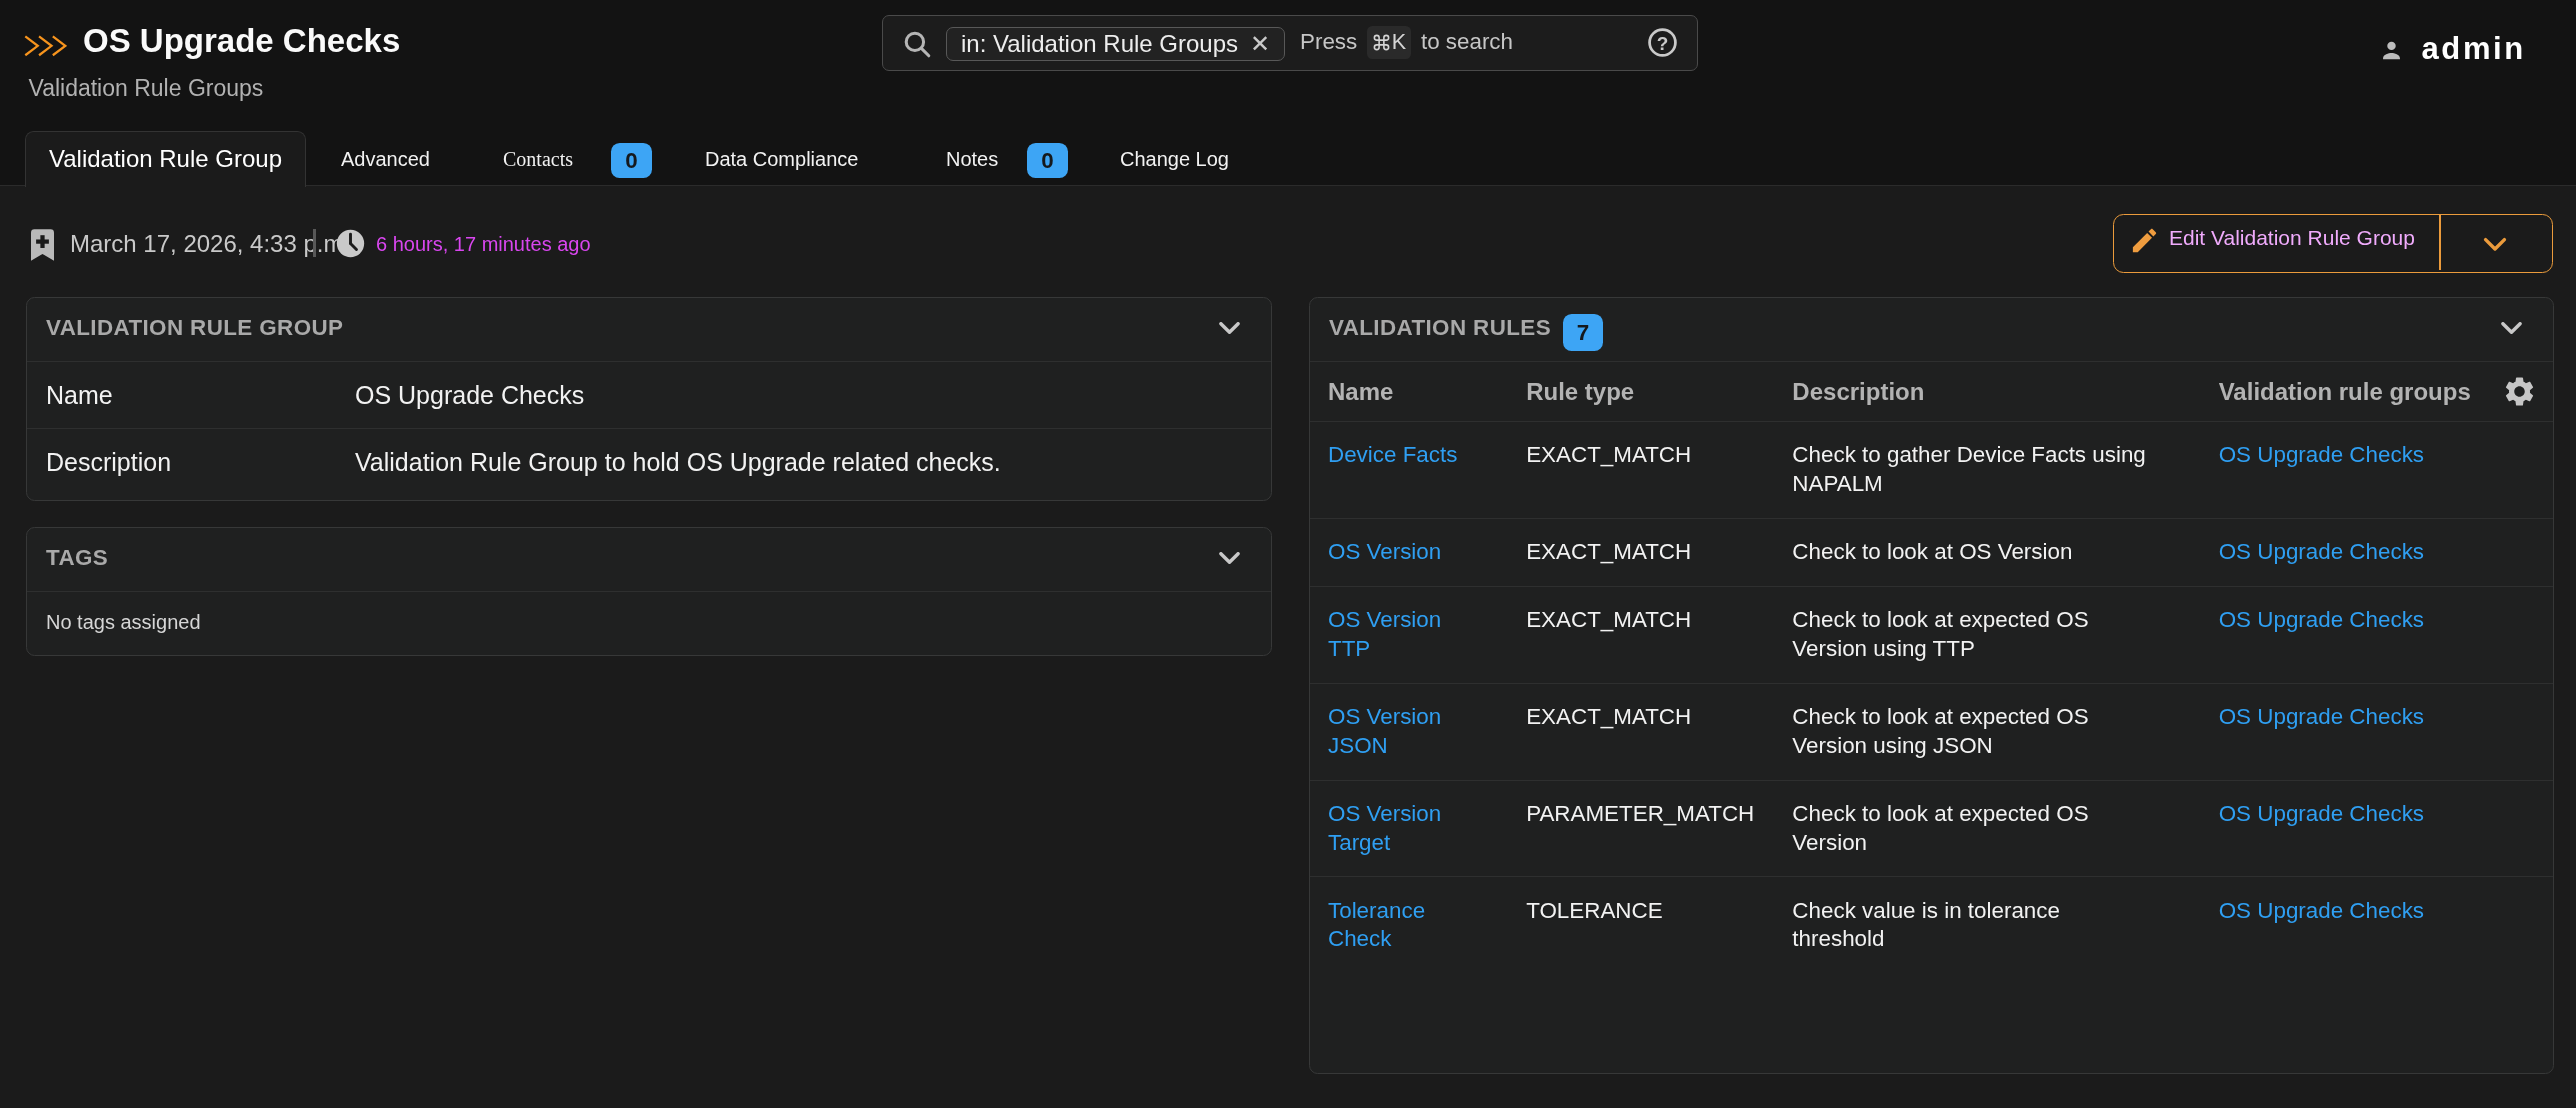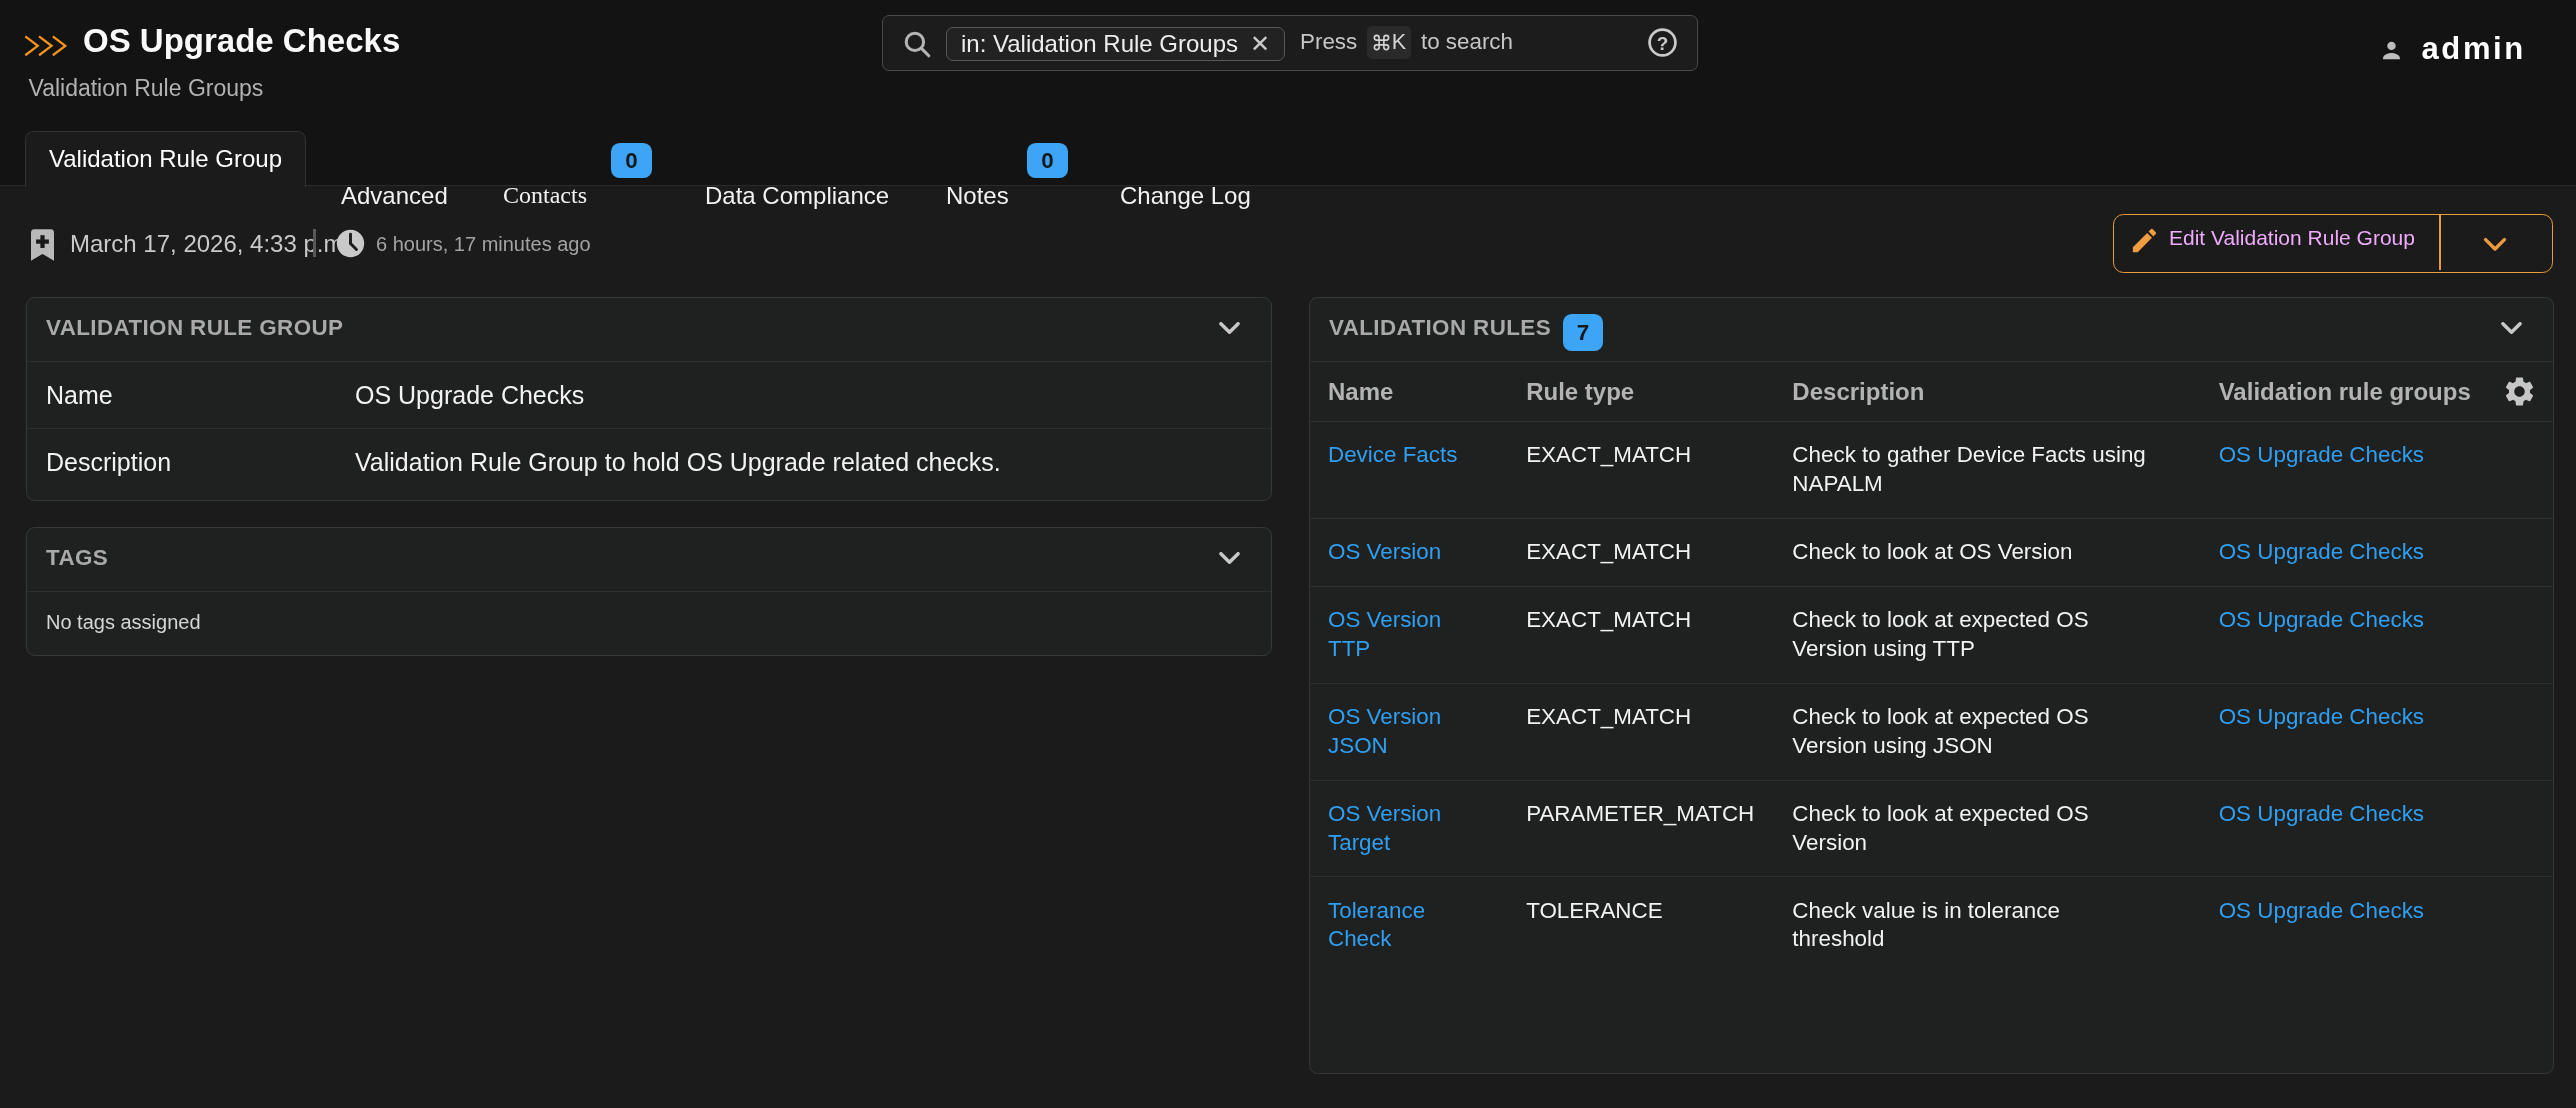--- a/index.html
+++ b/index.html
@@ -14,24 +14,24 @@
 #chip { position:absolute; left:63px; top:11.2px; height:34px; border:1.7px solid #585858; border-radius:7px; background:#222; display:flex; align-items:center; padding:0 14px; }
 #chip .t { font-size:24px; color:#ededed; }
 #chip .x { font-size:24px; color:#c9c9c9; margin-left:12px; }
 #press { position:absolute; left:417px; top:0; height:53px; display:flex; align-items:center; font-size:22.4px; color:#c6c6c6; }
 #cmdk { background:#2a2a2a; border-radius:5.2px; padding:3.5px 5.2px; margin:0 9.5px; color:#d4d4d4; display:flex; align-items:center; font-size:21.6px; }
 #qmark { position:absolute; right:19px; top:11.2px; }
 #user { position:absolute; left:2377px; top:31px; display:flex; align-items:center; }
 #user .nm { font-size:31px; font-weight:bold; letter-spacing:2.6px; color:#fff; margin-left:15.5px; }
 
 #activetab { position:absolute; left:25px; top:131px; width:281px; height:56px; background:#1b1b1b; border:1.7px solid #333; border-bottom:none; border-radius:8.6px 8.6px 0 0; color:#fff; font-size:24px; text-align:center; line-height:53px; }
-.tab { position:absolute; top:145px; font-size:24px; color:#f2f2f2; line-height:29px;margin-top:36px; }
+.tab { position:absolute; top:145px; font-size:20px; color:#f2f2f2; line-height:29px; }
 .badge { position:absolute; top:143px; width:41px; height:35px; background:#3da5f5; border-radius:8.6px; color:#15191d; font-size:22.4px; font-weight:bold; text-align:center; line-height:35px; }
 #date1 { position:absolute; left:70px; top:230px; font-size:24px; color:#c9c9c9; line-height:28.5px; }
-#date2 { position:absolute; left:376px; top:230px; font-size:20px; color:#a3a3a3; line-height:28.5px; }
+#date2 { position:absolute; left:376px; top:230px; font-size:20px; color:#d946ef; line-height:28.5px; }
 #pipe { position:absolute; left:313px; top:229px; width:2.6px; height:28px; background:#585858; }
 #bkm { position:absolute; left:31px; top:229px; }
 #clk { position:absolute; left:336px; top:229px; }
 
 #editbtn { position:absolute; left:2113px; top:214px; width:440px; height:59px; border:1.7px solid #eb9b3c; border-radius:10.4px; }
 #editbtn .txt { position:absolute; left:55px; top:8.6px; font-size:21px; color:#f0abfc; line-height:28.5px; }
 #editbtn .div { position:absolute; left:325px; top:0; width:1.7px; height:55px; background:#eb9b3c; }
 #editbtn .pen { position:absolute; left:14.7px; top:9.5px; }
 #editbtn .car { position:absolute; left:369px; top:21.6px; }
 

